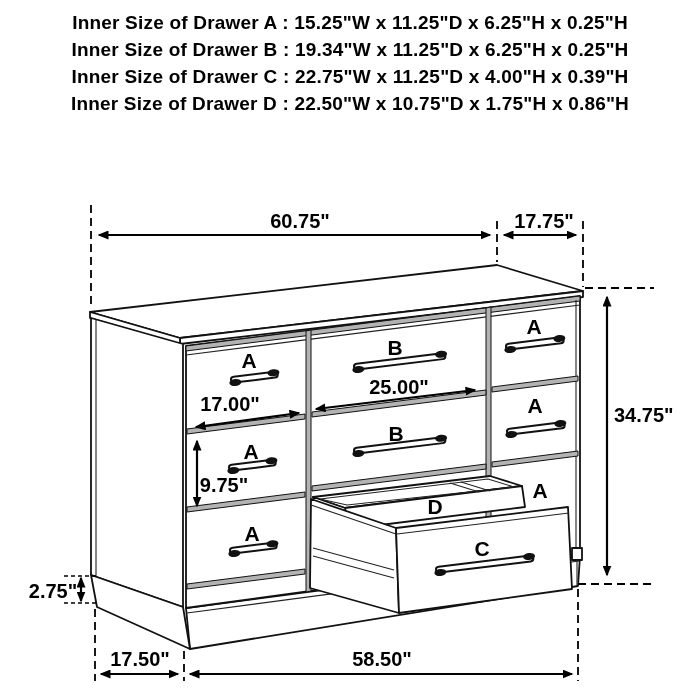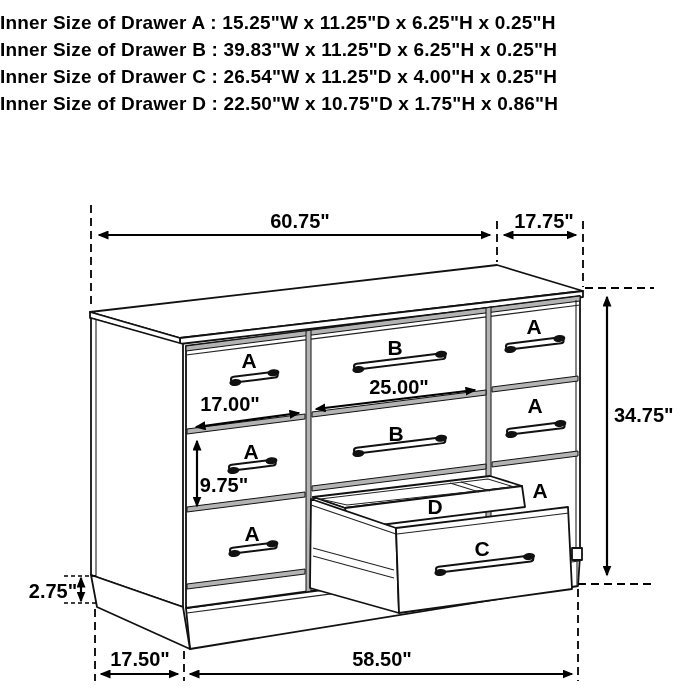--- a/index.html
+++ b/index.html
@@ -1,21 +1,21 @@
 <!DOCTYPE html>
 <html><head>
 <meta charset="utf-8">
 <style>
   html,body{margin:0;padding:0;}
   body{
     width:700px;height:700px;position:relative;background:#ffffff;
     font-family:"Liberation Sans","DejaVu Sans",sans-serif;overflow:hidden;
   }
   .header{
-    position:absolute;top:9px;left:0;width:700px;
+    position:absolute;top:9px;left:0;width:700px;text-align:center;
     font-weight:bold;font-size:19px;line-height:27px;color:#000;
     letter-spacing:0.2px;
   }
   svg{position:absolute;top:0;left:0;}
   svg text{
     font-family:"Liberation Sans","DejaVu Sans",sans-serif;
     font-weight:bold;fill:#000;
   }
   .dimtxt{font-size:20px;}
   .lbl{font-size:21px;}
@@ -26,22 +26,22 @@
   .dash{stroke:#000;stroke-width:1.8;fill:none;stroke-dasharray:8 5;}
   .tick{stroke:#000;stroke-width:1.6;fill:none;stroke-dasharray:4 3;}
   .hbar{fill:#fff;stroke:#111;stroke-width:2;}
   .hend{fill:#111;}
 </style>
 </head>
 <body>
 
 <div class="header">
   <div>Inner Size of Drawer A : 15.25"W x 11.25"D x 6.25"H x 0.25"H</div>
-  <div>Inner Size of Drawer B : 39.83"W x 11.25"D x 6.25"H x 0.25"H</div>
-  <div>Inner Size of Drawer C : 26.54"W x 11.25"D x 4.00"H x 0.25"H</div>
+  <div>Inner Size of Drawer B : 19.34"W x 11.25"D x 6.25"H x 0.25"H</div>
+  <div>Inner Size of Drawer C : 22.75"W x 11.25"D x 4.00"H x 0.39"H</div>
   <div>Inner Size of Drawer  D : 22.50"W x 10.75"D x 1.75"H x 0.86"H</div>
 </div>
 
 <svg width="700" height="700" viewBox="0 0 700 700">
   <defs>
     <marker id="ah" markerWidth="11" markerHeight="9" refX="9.5" refY="4.5" orient="auto-start-reverse" markerUnits="userSpaceOnUse">
       <path d="M0,0 L11,4.5 L0,9 Z" fill="#000"></path>
     </marker>
   </defs>
 

